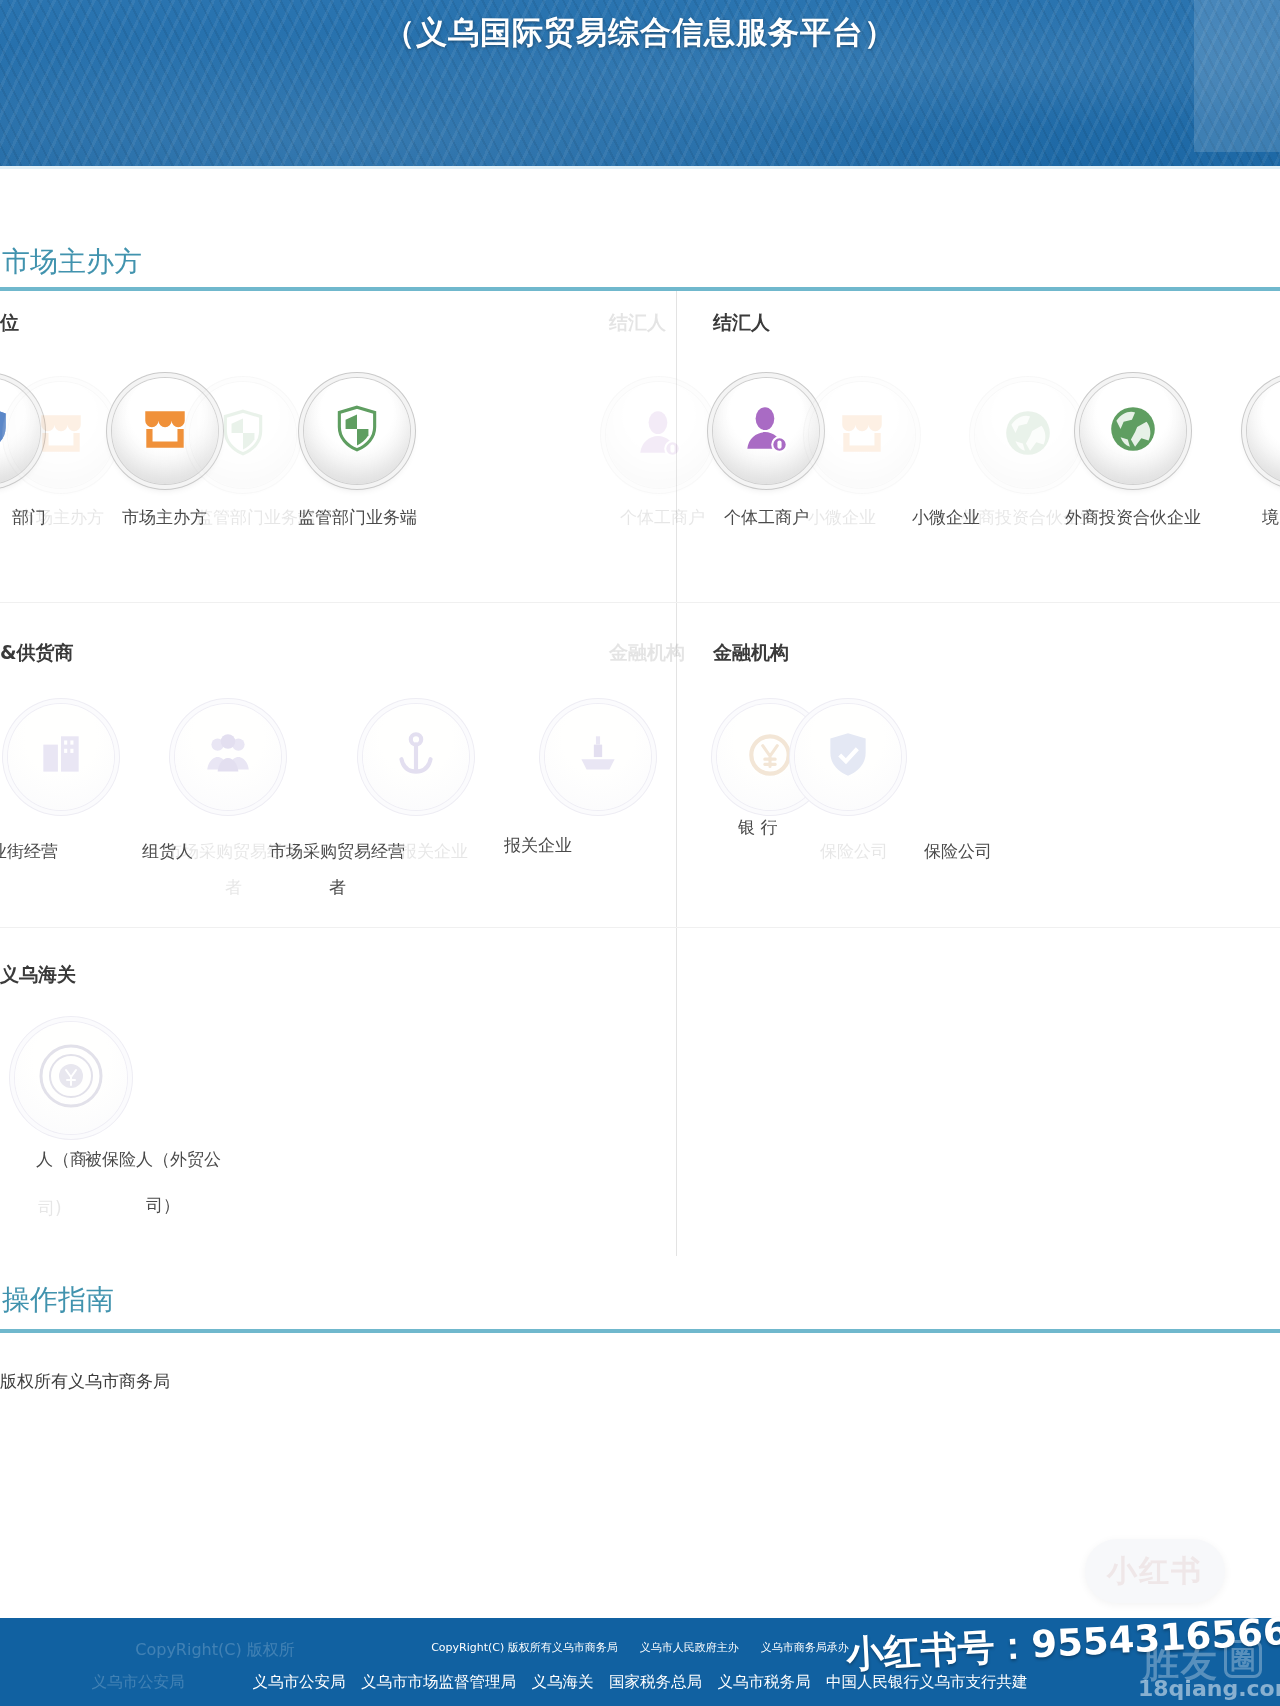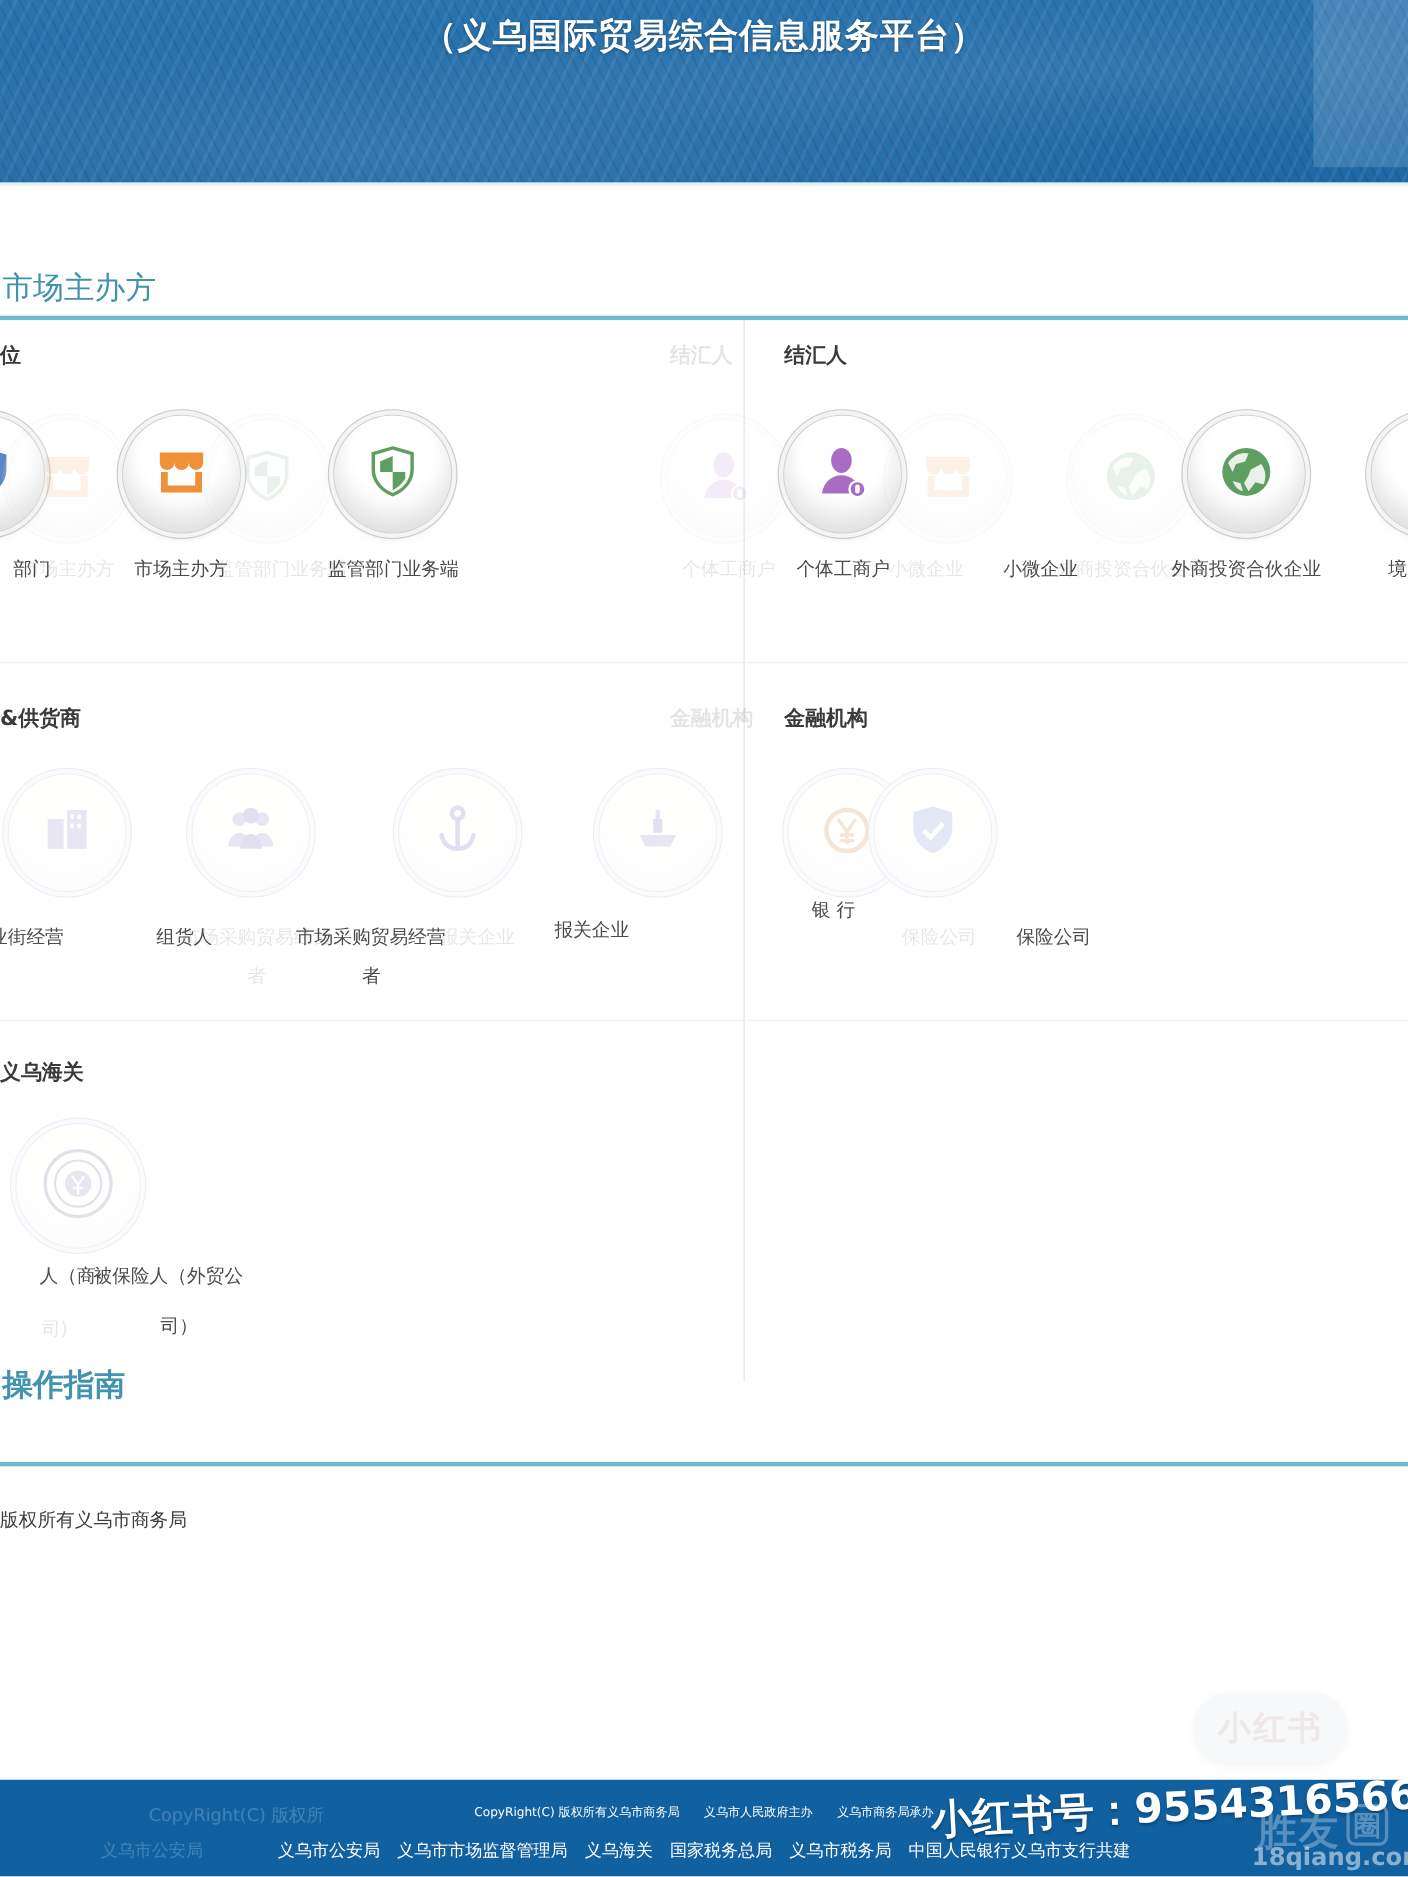--- a/index.html
+++ b/index.html
@@ -273,21 +273,21 @@
       </svg>
   </span>
 </div>
 
 <div class="abs lbl" style="left:0;top:1148px;margin-left:36px;">人（商</div>
 <div class="abs lbl ghost" style="left:70px;top:1148px;">（</div>
 <div class="abs lbl" style="left:85px;top:1148px;">被保险人（外贸公</div>
 <div class="abs lbl ghost" style="left:38px;top:1197px;">司)</div>
 <div class="abs lbl" style="left:146px;top:1194px;">司）</div>
 
-<div class="abs sec-title" style="left:2px;top:1240px;font-weight:bold;">操作指南</div>
+<div class="abs sec-title" style="left:2px;top:1281px;">操作指南</div>
 <div class="abs teal-rule" style="left:0;top:1329px;"></div>
 <div class="abs lbl" style="left:0;top:1370px;color:#3c3c3c;">版权所有义乌市商务局</div>
 
 <div class="abs xhs-pill">小红书</div>
 
 <div class="abs footer"></div>
 <div class="abs f-line ghost" style="left:-425px;top:1640px;font-size:16px;opacity:.2;">CopyRight(C) 版权所</div>
 <div class="abs f-line ghost" style="left:-502px;top:1672px;font-size:15.5px;opacity:.2;">义乌市公安局</div>
 <div class="abs f-line" style="left:0;top:1640px;font-size:11px;">CopyRight(C) 版权所有义乌市商务局　　义乌市人民政府主办　　义乌市商务局承办</div>
 <div class="abs f-line" style="left:0;top:1672px;font-size:15.5px;">义乌市公安局　义乌市市场监督管理局　义乌海关　国家税务总局　义乌市税务局　中国人民银行义乌市支行共建</div>

